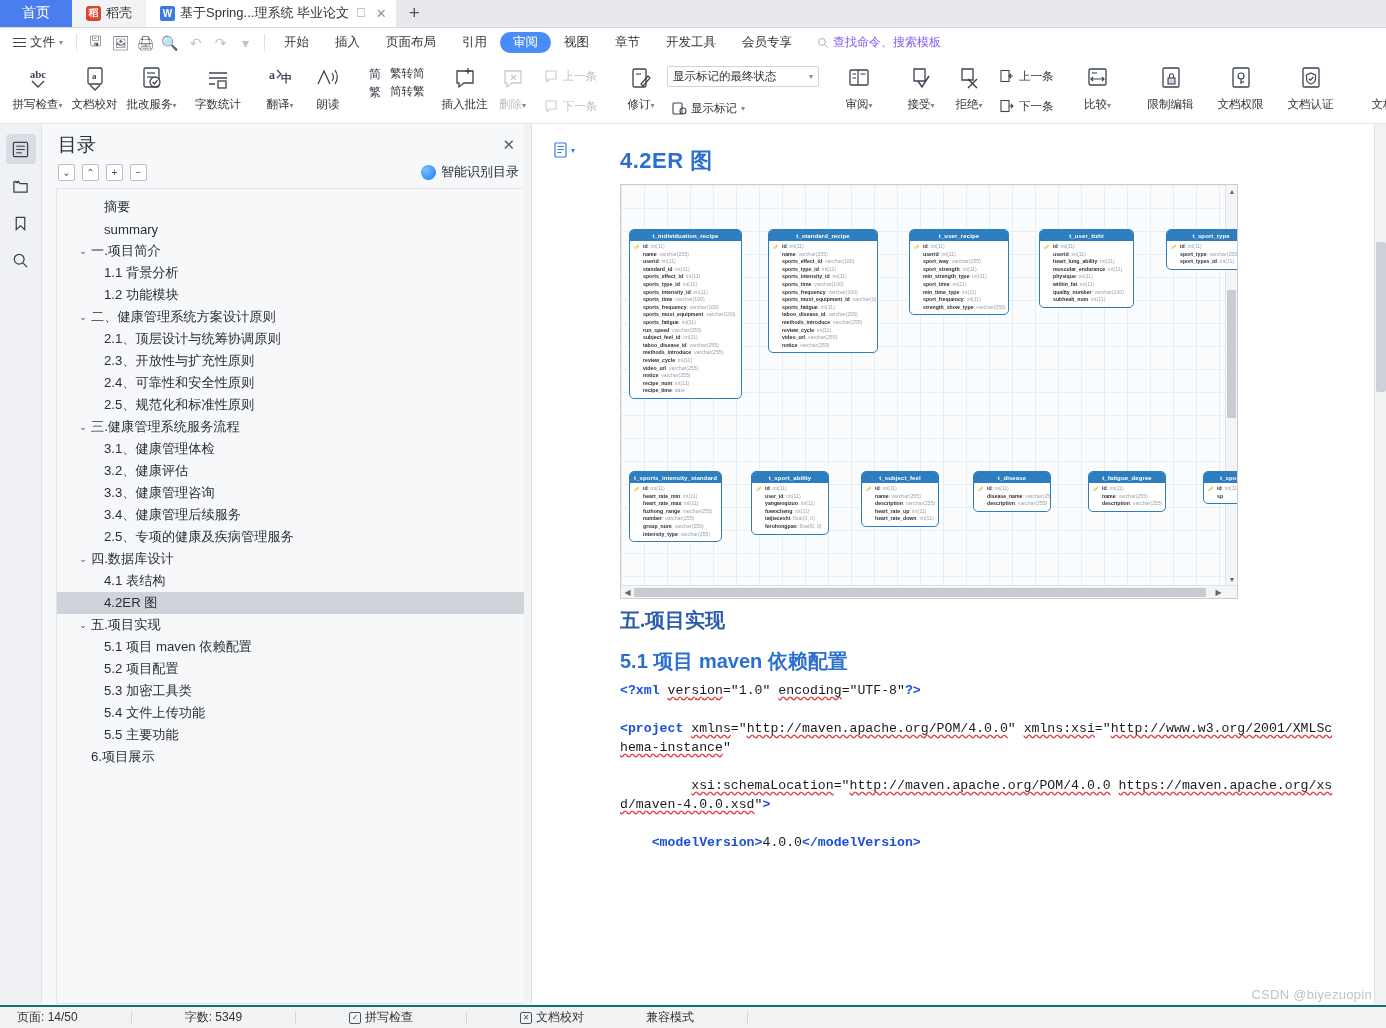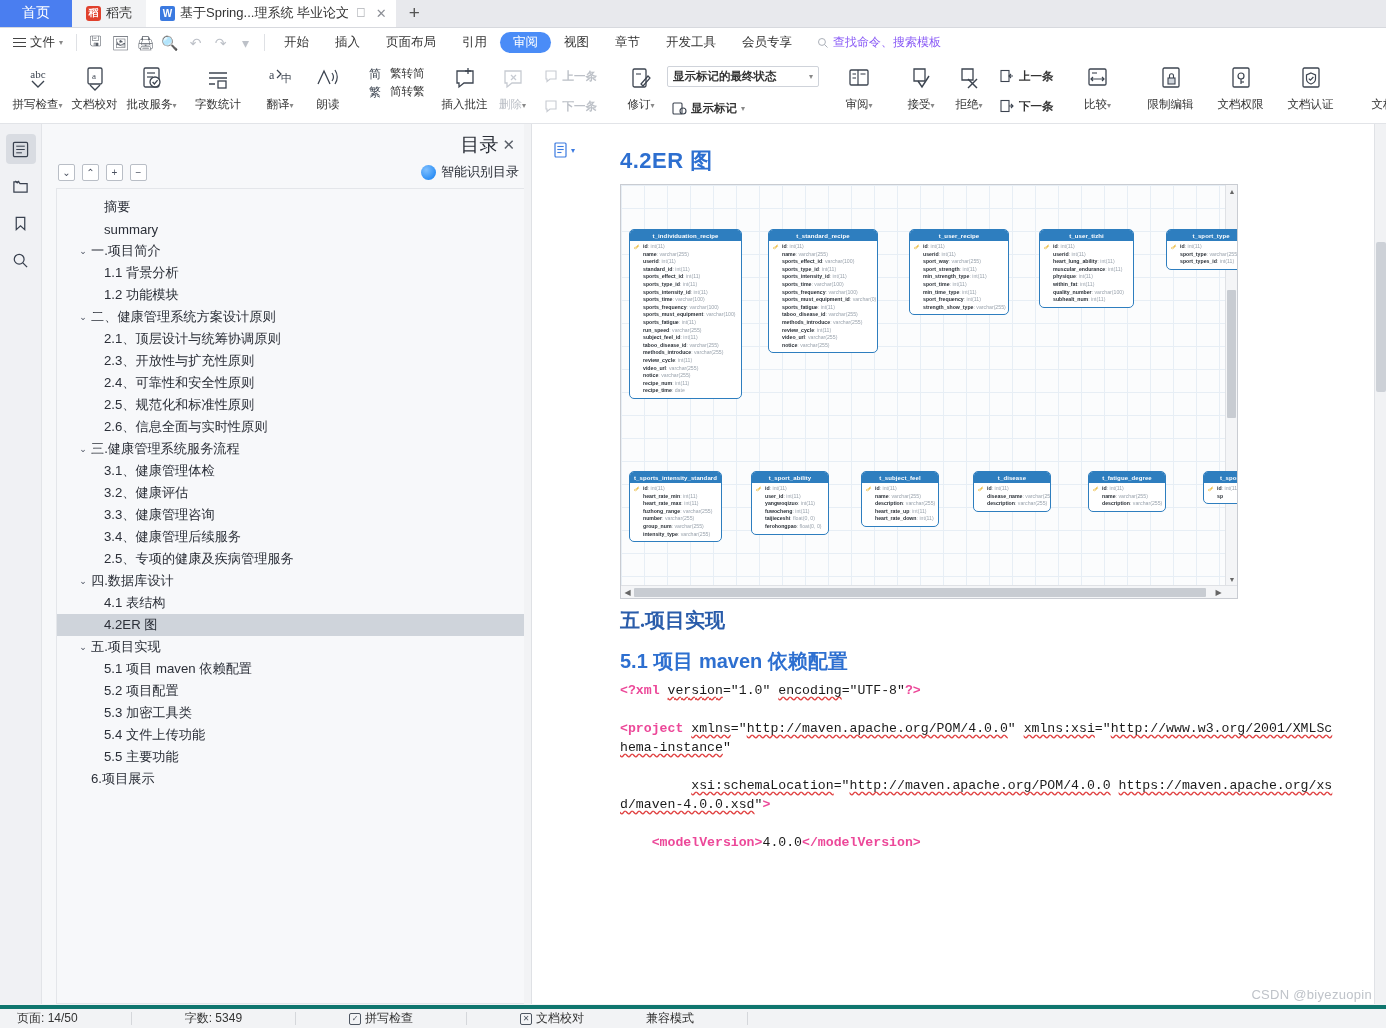--- a/index.html
+++ b/index.html
@@ -67,24 +67,25 @@
   .rb-div { width: 1px; background: #e7e9ed; margin: 6px 4px 8px 4px; }
   .rb-big {
     width: 57px; display: flex; flex-direction: column; align-items: center;
     justify-content: flex-start; padding-top: 5px; cursor: pointer;
   }
   .rb-big.w70 { width: 70px; }
   .rb-big.w48 { width: 48px; }
   .rb-glyph {
     height: 30px; display: flex; align-items: center; justify-content: center;
     color: #3c4450;
+    font-weight: bold;
   }
   .rb-lbl { font-size: 11.5px; color: #333; margin-top: 3px; white-space: nowrap; }
   .rb-lbl.dim { color: #bcc0c7; }
-  .rb-col2 { display: flex; flex-direction: column; justify-content: center; gap: 13px; padding: 4px 2px; font-weight: bold; }
+  .rb-col2 { display: flex; flex-direction: column; justify-content: center; gap: 13px; padding: 4px 2px; }
   .rb-small {
     display: flex; align-items: center; gap: 4px; font-size: 11.5px;
     color: #333; padding: 1px 4px; cursor: pointer; white-space: nowrap;
   }
   .rb-small.dim { color: #bcc0c7; }
   .rb-stack { display: flex; flex-direction: column; gap: 2px; padding: 6px 2px 0 2px; }
   .rb-stackrow { display:flex; align-items:center; gap:4px; font-size:11.5px; color:#333; white-space:nowrap; }
   .rb-select {
     width: 152px; height: 21px; border: 1px solid #cfd3da; border-radius: 2px;
     display: flex; align-items: center; justify-content: space-between;
@@ -104,21 +105,21 @@
     width: 30px; height: 30px; display: flex; align-items: center; justify-content: center;
     border-radius: 4px; color: #39414f; cursor: pointer;
   }
   .rail-btn.active { background: #d9dce2; }
 
   
   .navpane {
     width: 490px; background: #f7f8fa; border-right: 1px solid #dfe1e5;
     display: flex; flex-direction: column; position: relative;
   }
-  .nav-head { display: flex; align-items: flex-start; padding: 8px 12px 0 16px; text-align: right; }
+  .nav-head { display: flex; align-items: flex-start; padding: 8px 12px 0 16px; }
   .nav-title { font-size: 19px; color: #2b2f38; font-weight: 500; flex: 1; }
   .nav-close { color: #5a6069; font-size: 15px; cursor: pointer; padding: 4px; }
   .nav-tools { display: flex; align-items: center; padding: 5px 12px 7px 16px; gap: 7px; }
   .nav-tbtn {
     width: 17px; height: 17px; border: 1px solid #b9bec6; border-radius: 2px;
     display: flex; align-items: center; justify-content: center;
     font-size: 10px; color: #4a5160; background: #fff; cursor: pointer;
   }
   .nav-ai {
     margin-left: auto; display: flex; align-items: center; gap: 5px;
@@ -201,35 +202,35 @@
     content: "⚷"; position: absolute; left: 2px; top: -0.5px;
     color: #e8b021; font-size: 7px; transform: rotate(45deg);
   }
 
   
   .code {
     font-family: "Liberation Mono", "DejaVu Sans Mono", monospace;
     font-size: 13.2px; line-height: 19px; color: #1a1a1a; white-space: pre-wrap;
     word-break: break-all;
   }
-  .ctag { color: #ec4899; font-weight: bold; }
+  .ctag { color: #1d4ed8; font-weight: bold; }
   .cul { text-decoration: underline; text-decoration-style: wavy;
          text-decoration-color: #e04040; text-underline-offset: 2px; }
   .cspace { height: 19px; }
 
   .doc-vscroll {
     position: absolute; right: 0; top: 0; bottom: 0; width: 12px;
     background: #f1f2f4; border-left: 1px solid #e0e2e6;
   }
   .doc-vthumb { position: absolute; top: 118px; left: 1px; width: 10px; height: 150px;
                 background: #cdd1d7; border-radius: 2px; cursor: pointer; }
 
   
   .statusbar {
-    height: 23px; background: #f2f3f5; border-top: 4px solid #0f766e;
+    height: 23px; background: #f2f3f5; border-top: 2px solid #0f766e;
     display: flex; align-items: center; padding: 0 8px; font-size: 12px; color: #333;
     position: absolute; left: 0; right: 0; bottom: 0; gap: 44px;
   }
   .sb-item { display: flex; align-items: center; gap: 4px; padding: 0 9px; cursor: pointer; white-space: nowrap; }
   .sb-sep { width: 1px; height: 13px; background: #d5d7db; }
   .sb-box {
     width: 12px; height: 12px; border: 1px solid #4d5561; border-radius: 2px;
     display: flex; align-items: center; justify-content: center; font-size: 8px; color: #4d5561;
   }
   .watermark {
@@ -651,23 +652,20 @@
           <span class="nv-txt">2.1、顶层设计与统筹协调原则</span>
         </div>
         <div class="nav-item lvl1">
           <span class="nv-txt">2.3、开放性与扩充性原则</span>
         </div>
         <div class="nav-item lvl1">
           <span class="nv-txt">2.4、可靠性和安全性原则</span>
         </div>
         <div class="nav-item lvl1">
           <span class="nv-txt">2.5、规范化和标准性原则</span>
-        </div>
-        <div class="nav-item lvl1">
-          <span class="nv-txt">2.6、信息全面与实时性原则</span>
         </div>
         <div class="nav-item lvl0">
           <span class="nv-chev">⌄</span>
           <span class="nv-txt">三.健康管理系统服务流程</span>
         </div>
         <div class="nav-item lvl1">
           <span class="nv-txt">3.1、健康管理体检</span>
         </div>
         <div class="nav-item lvl1">
           <span class="nv-txt">3.2、健康评估</span>

